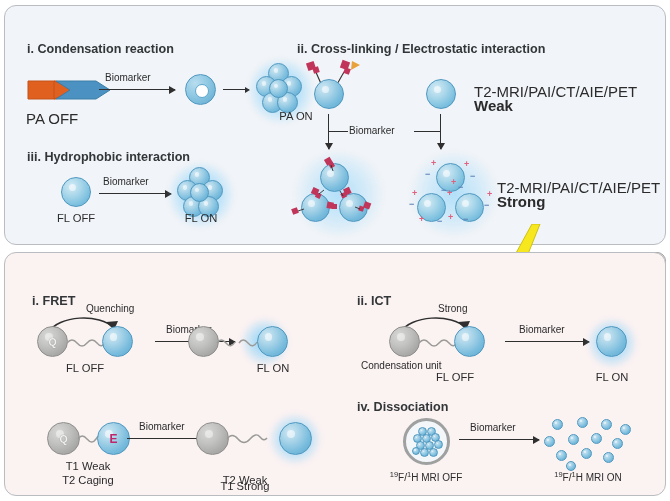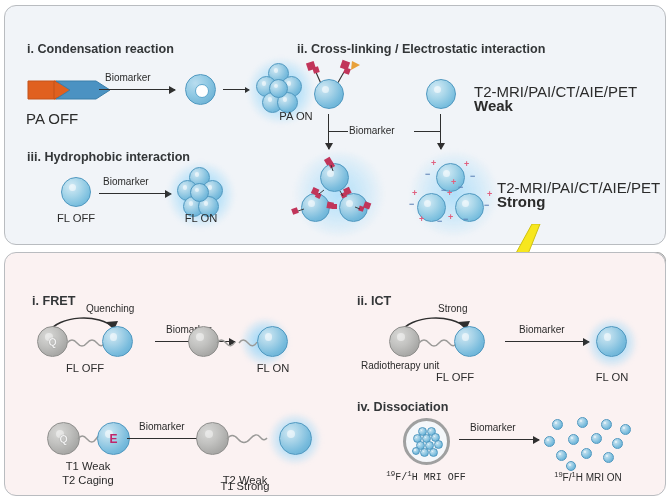--- a/index.html
+++ b/index.html
@@ -266,21 +266,21 @@
   <svg style="position:absolute;left:396px;top:315px;" width="84" height="22">
     <path d="M4,18 C14,0 56,-2 70,13" stroke="#2f2f2f" stroke-width="1.5" fill="none"></path>
     <path d="M70,15 L62,7 L74,6 Z" fill="#2f2f2f"></path>
   </svg>
 
   <div class="sph-grey" style="left:389px;top:326px;width:31px;height:31px;"></div>
   <svg style="position:absolute;left:418px;top:336px;" width="40" height="14">
     <path d="M1,7 Q6,1 11,7 T21,7 T31,7 T39,6" stroke="#9a9a98" stroke-width="1.4" fill="none"></path>
   </svg>
   <div class="sph" style="left:454px;top:326px;width:31px;height:31px;"></div>
-  <div class="lbl-sm" style="left:361px;top:360px;">Radiotherapy unit</div>
+  <div class="lbl-sm" style="left:361px;top:360px;">Condensation unit</div>
   <div class="lbl-c" style="left:455px;top:371px;">FL OFF</div>
 
   <div class="lbl-sm" style="left:519px;top:324px;">Biomarker</div>
   <div class="arrow" style="left:505px;top:341px;width:84px;"></div>
 
   <div class="glow" style="left:586px;top:317px;width:52px;height:52px;"></div>
   <div class="sph" style="left:596px;top:326px;width:31px;height:31px;"></div>
   <div class="lbl-c" style="left:612px;top:371px;">FL ON</div>
 
 
@@ -319,21 +319,21 @@
     <div class="sph" style="left:413px;top:434px;width:9px;height:9px;"></div>
     <div class="sph" style="left:422px;top:434px;width:9px;height:9px;"></div>
     <div class="sph" style="left:431px;top:433px;width:9px;height:9px;"></div>
     <div class="sph" style="left:416px;top:441px;width:9px;height:9px;"></div>
     <div class="sph" style="left:425px;top:441px;width:9px;height:9px;"></div>
     <div class="sph" style="left:434px;top:440px;width:9px;height:9px;"></div>
     <div class="sph" style="left:420px;top:448px;width:9px;height:9px;"></div>
     <div class="sph" style="left:429px;top:448px;width:9px;height:9px;"></div>
     <div class="sph" style="left:412px;top:447px;width:8px;height:8px;"></div>
   </div>
-  <div class="lbl-c sm" style="left:426px;top:470px;font-family:Liberation Mono, monospace;">
+  <div class="lbl-c sm" style="left:426px;top:470px;">
     <sup style="font-size:7.5px;">19</sup><span>F/</span><sup style="font-size:7.5px;">1</sup><span>H MRI OFF</span>
   </div>
 
   <div class="lbl-sm" style="left:470px;top:422px;">Biomarker</div>
   <div class="arrow" style="left:459px;top:439px;width:80px;"></div>
 
   <div>
     <div class="sph" style="left:552px;top:419px;width:11px;height:11px;"></div>
     <div class="sph" style="left:577px;top:417px;width:11px;height:11px;"></div>
     <div class="sph" style="left:601px;top:419px;width:11px;height:11px;"></div>

